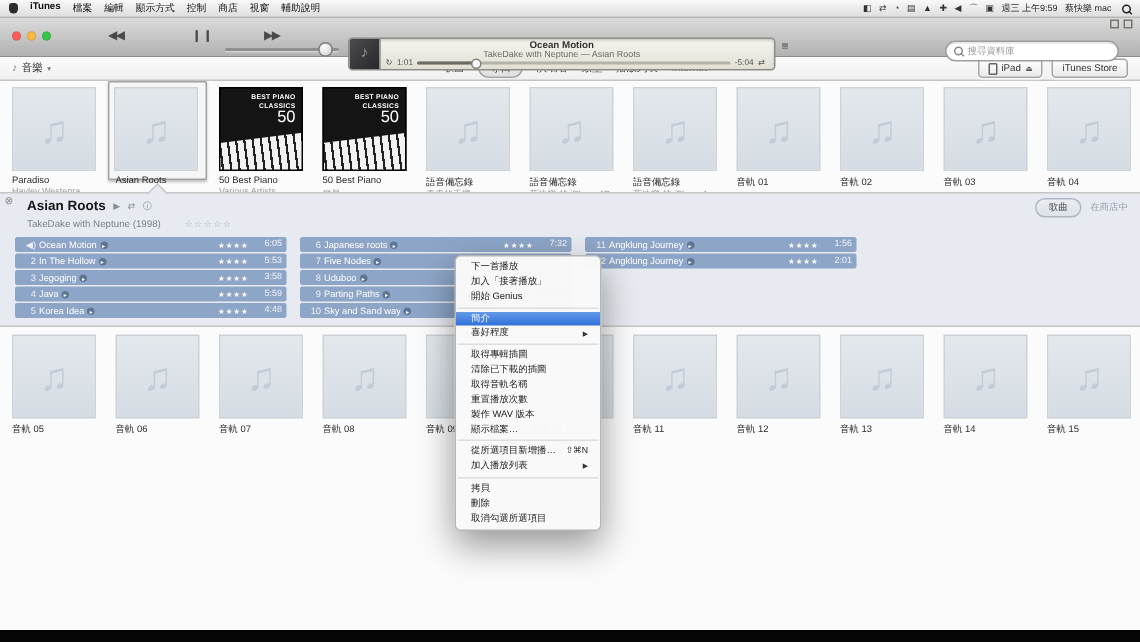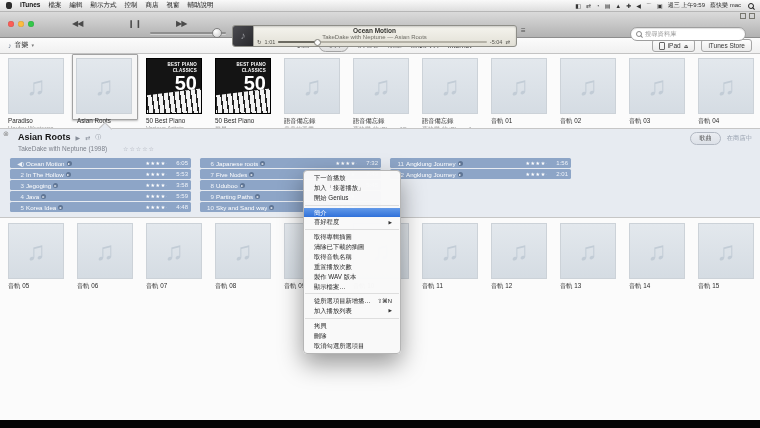--- a/index.html
+++ b/index.html
@@ -73,21 +73,21 @@
   
   .album-row{position:absolute;left:0;width:760px;display:flex}
   #row-top{top:57px;height:70px}
   #row-bottom{top:222px;height:70px}
   .acell{width:69px;position:relative;flex:none}
   .cover{position:absolute;left:8px;top:1px;width:56px;height:56px;border:1px solid #ccd2d8;box-sizing:border-box;
     background:linear-gradient(#e3e8ed,#d5dce3);overflow:hidden}
   .cover .ph-note{position:absolute;left:0;right:0;top:12px;text-align:center;font-size:26px;color:#c2ccd6}
   .cover.bp{background:#141414;border-color:#000}
   .bp-t{position:absolute;top:3px;right:4px;text-align:right;font-size:4.5px;line-height:1.25;color:#fff;font-weight:bold;letter-spacing:.2px}
-  .bp-50{position:absolute;top:13px;right:4px;font-size:20px;color:#fff;font-weight:bold}
+  .bp-50{position:absolute;top:13px;right:4px;font-size:11px;color:#fff;font-weight:normal}
   .bp-keys{position:absolute;left:-4px;right:-4px;bottom:-3px;height:24px;
     background:repeating-linear-gradient(90deg,#f2f2f2 0 4px,#222 4px 5.5px);transform:rotate(-7deg)}
   .sel-frame{position:absolute;left:3px;top:-3px;width:64px;height:64px;background:#f6f6f6;border:1px solid #a2a2a2;
     border-radius:1px;box-shadow:0 1px 2px rgba(0,0,0,.25)}
   .acell.selected .cover{left:7px;top:1px}
   .a-title{position:absolute;top:60px;left:8px;right:3px;font-size:6.3px;color:#2b2b2b;white-space:nowrap;overflow:hidden;text-overflow:ellipsis}
   .a-artist{position:absolute;top:68px;left:8px;right:3px;font-size:6px;color:#9b9b9b;white-space:nowrap;overflow:hidden;text-overflow:ellipsis}
 
   
   #drawer{position:absolute;top:128px;left:0;right:0;height:88px;background:#e7ebf1;

